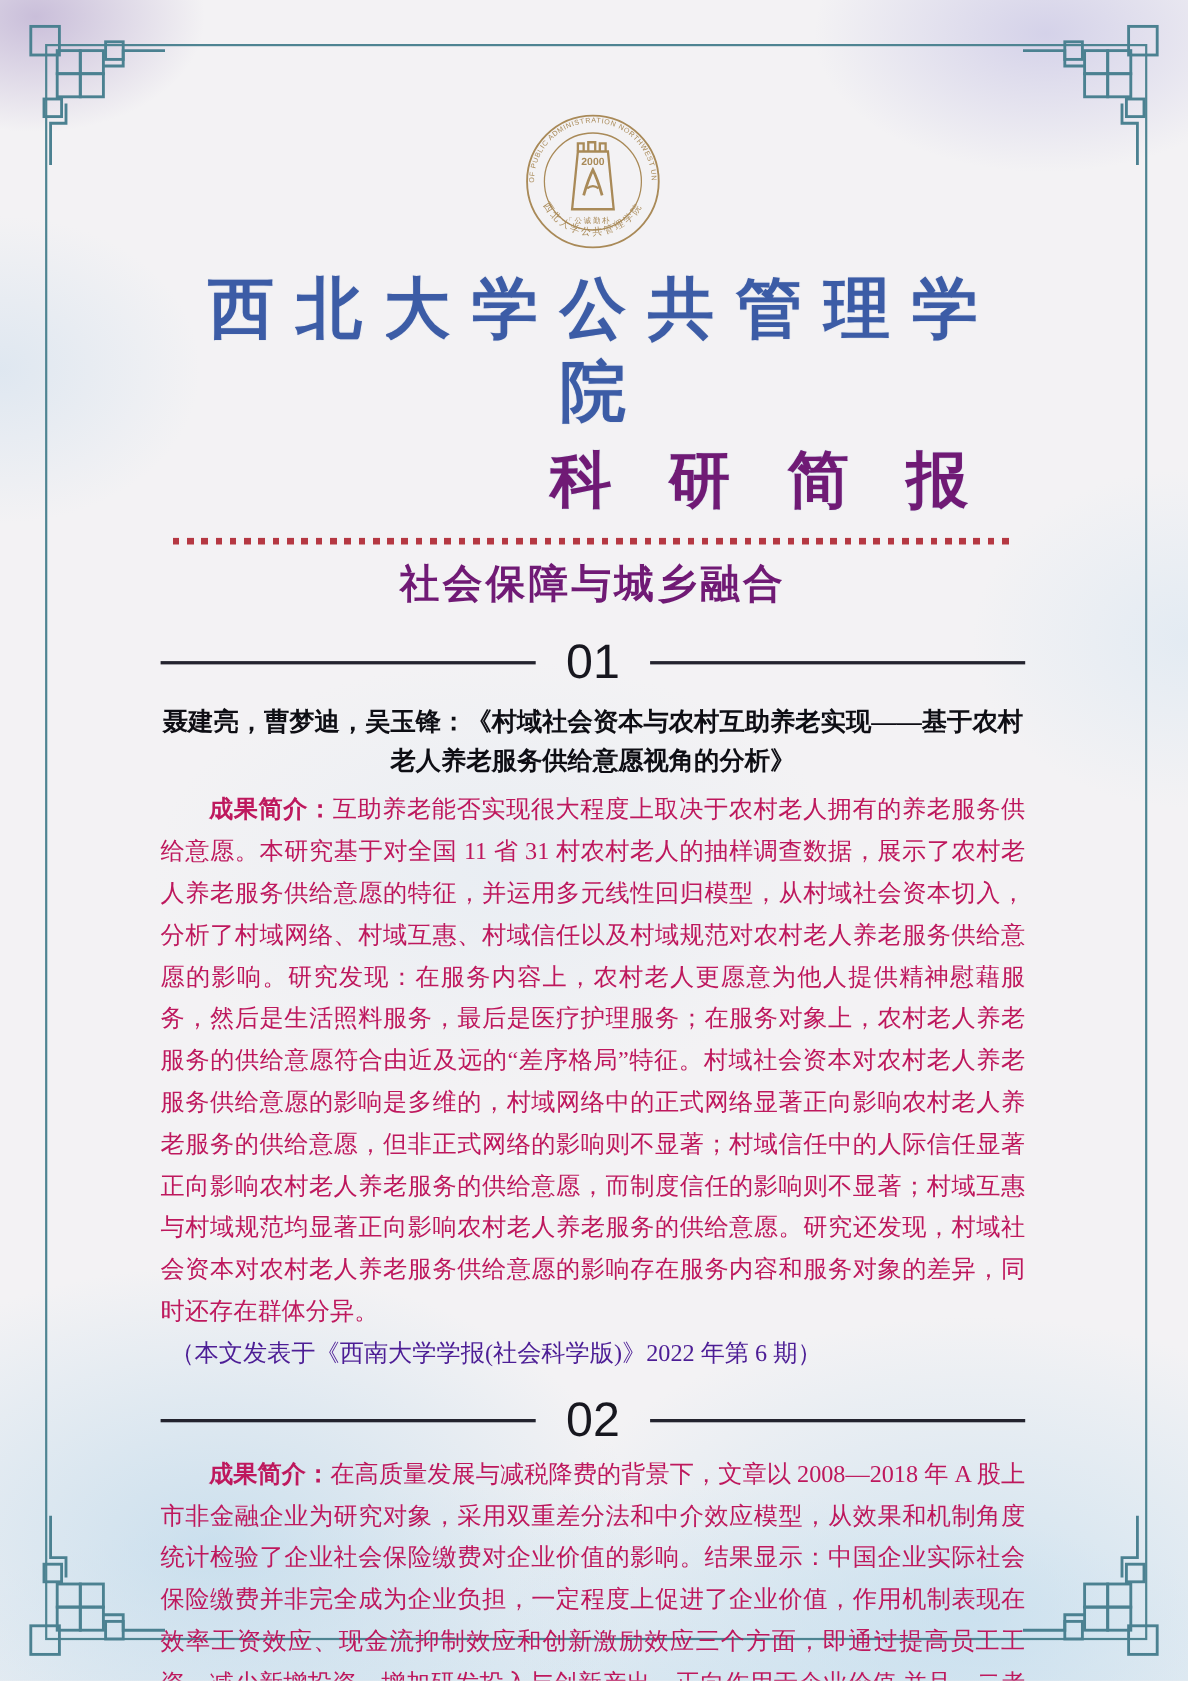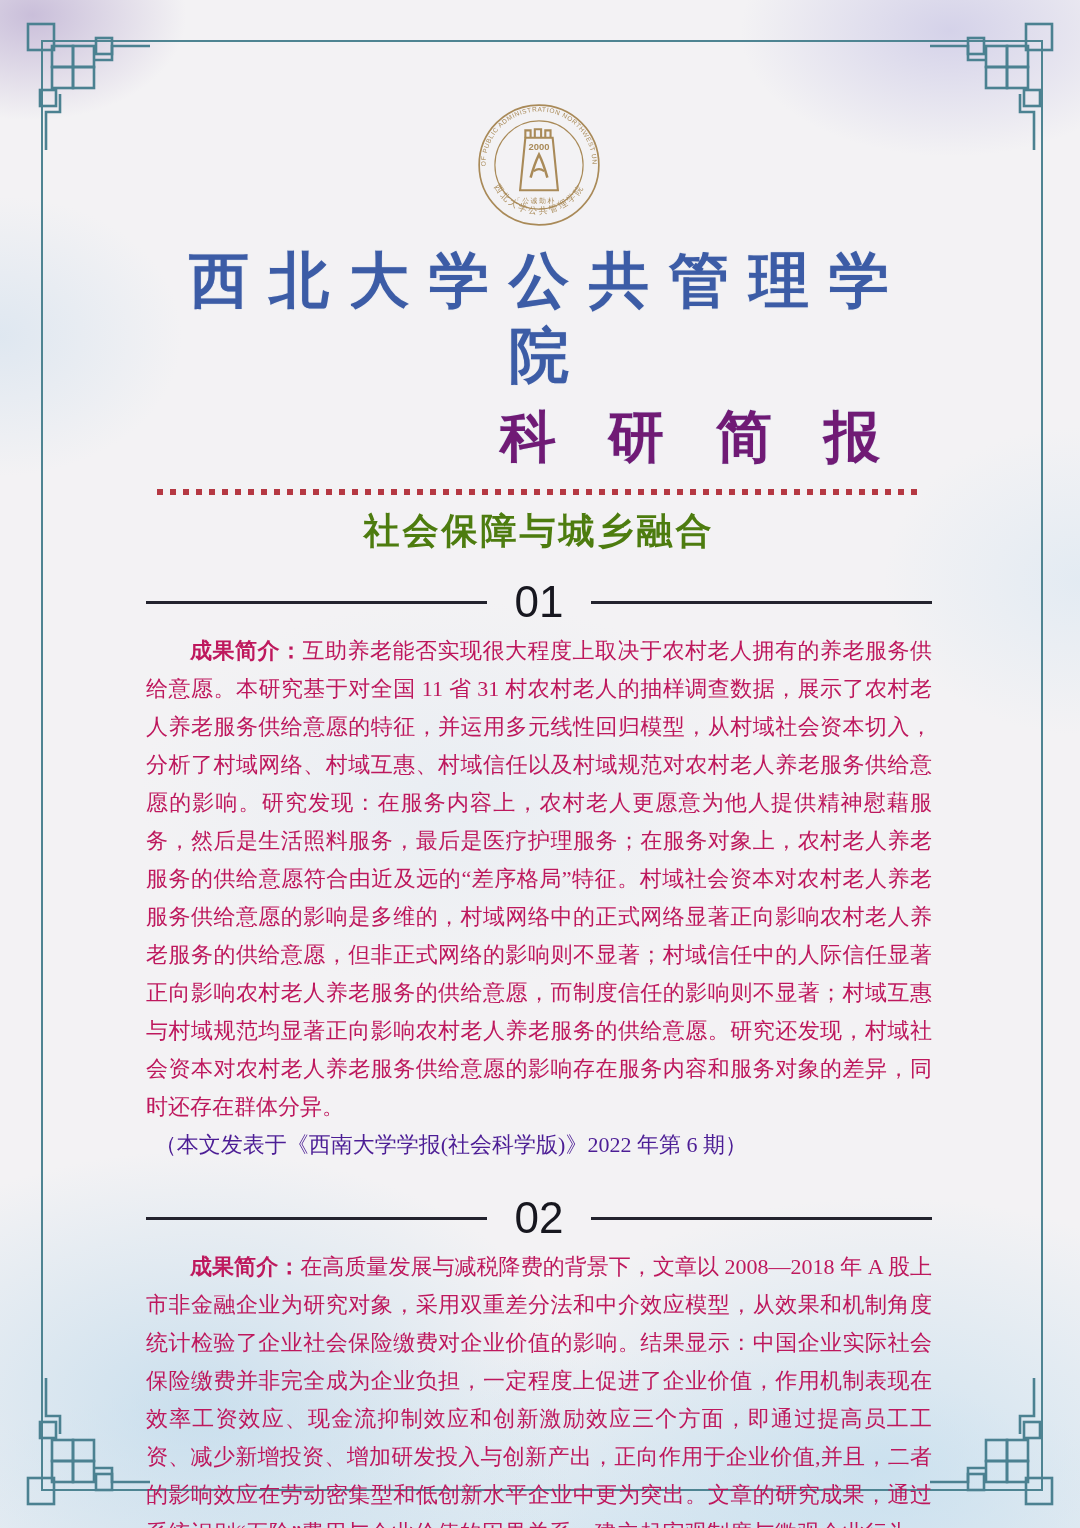--- a/index.html
+++ b/index.html
@@ -37,21 +37,21 @@
   .main-title2{
     margin-top:10px;text-align:right;font-weight:bold;color:#701a75;
     font-size:56px;letter-spacing:52px;padding-left:52px;line-height:1.2;
     text-shadow:0 0 1px rgba(60,92,166,.4);
   }
   .dotline{
     margin:18px auto 0 auto;width:764px;height:6px;
     background-image:repeating-linear-gradient(90deg,#b53842 0 6px,transparent 6px 13px);
   }
   .section-heading{
-    margin-top:12px;text-align:center;font-weight:bold;color:#4d7c0f;
+    margin-top:12px;text-align:center;font-weight:bold;color:#701a75;
     font-size:36px;letter-spacing:3px;
     font-family:"Liberation Sans","DejaVu Sans",sans-serif;
   }
   .divider{display:flex;align-items:center;margin-top:24px;}
   .divider .line{flex:1;height:3px;background:#23232e;}
   .divider .num{
     margin:0 28px;font-size:44px;color:#17171f;line-height:1;
     font-family:Liberation Sans, sans-serif;
   }
   .art-title{
@@ -156,26 +156,27 @@
   <div class="dotline"></div>
 
   <div class="section-heading">社会保障与城乡融合</div>
 
   <div class="divider">
     <div class="line"></div>
     <div class="num">01</div>
     <div class="line"></div>
   </div>
 
+  <div class="art-title">聂建亮，曹梦迪，吴玉锋：《村域社会资本与农村互助养老实现——基于农村老人养老服务供给意愿视角的分析》</div>
 
   <p class="art-body"><b>成果简介：</b><span>互助养老能否实现很大程度上取决于农村老人拥有的养老服务供给意愿。本研究基于对全国 11 省 31 村农村老人的抽样调查数据，展示了农村老人养老服务供给意愿的特征，并运用多元线性回归模型，从村域社会资本切入，分析了村域网络、村域互惠、村域信任以及村域规范对农村老人养老服务供给意愿的影响。研究发现：在服务内容上，农村老人更愿意为他人提供精神慰藉服务，然后是生活照料服务，最后是医疗护理服务；在服务对象上，农村老人养老服务的供给意愿符合由近及远的“差序格局”特征。村域社会资本对农村老人养老服务供给意愿的影响是多维的，村域网络中的正式网络显著正向影响农村老人养老服务的供给意愿，但非正式网络的影响则不显著；村域信任中的人际信任显著正向影响农村老人养老服务的供给意愿，而制度信任的影响则不显著；村域互惠与村域规范均显著正向影响农村老人养老服务的供给意愿。研究还发现，村域社会资本对农村老人养老服务供给意愿的影响存在服务内容和服务对象的差异，同时还存在群体分异。</span></p>
 
   <p class="pub-line">（本文发表于《西南大学学报(社会科学版)》2022 年第 6 期）</p>
 
-  <div class="divider" style="margin-top:32px;">
+  <div class="divider" style="margin-top:20px;">
     <div class="line"></div>
     <div class="num">02</div>
     <div class="line"></div>
   </div>
 
 
   <p class="art-body"><b>成果简介：</b><span>在高质量发展与减税降费的背景下，文章以 2008—2018 年 A 股上市非金融企业为研究对象，采用双重差分法和中介效应模型，从效果和机制角度统计检验了企业社会保险缴费对企业价值的影响。结果显示：中国企业实际社会保险缴费并非完全成为企业负担，一定程度上促进了企业价值，作用机制表现在效率工资效应、现金流抑制效应和创新激励效应三个方面，即通过提高员工工资、减少新增投资、增加研发投入与创新产出，正向作用于企业价值,并且，二者的影响效应在劳动密集型和低创新水平企业中更为突出。文章的研究成果，通过系统识别“五险”费用与企业价值的因果关系，建立起宏观制度与微观企业行为、绩效表现之间的联系，为理解“减税降费”政策的内在逻辑、激发企业实现高质量发展的内生动力提供经验证据。</span></p>
 
 </div>
 

